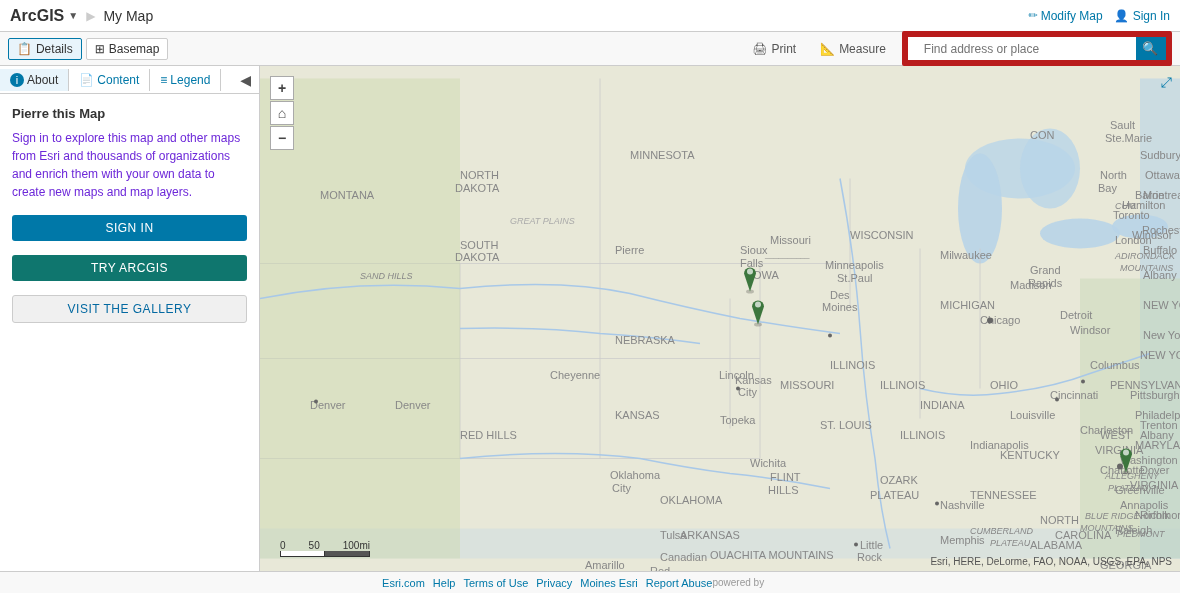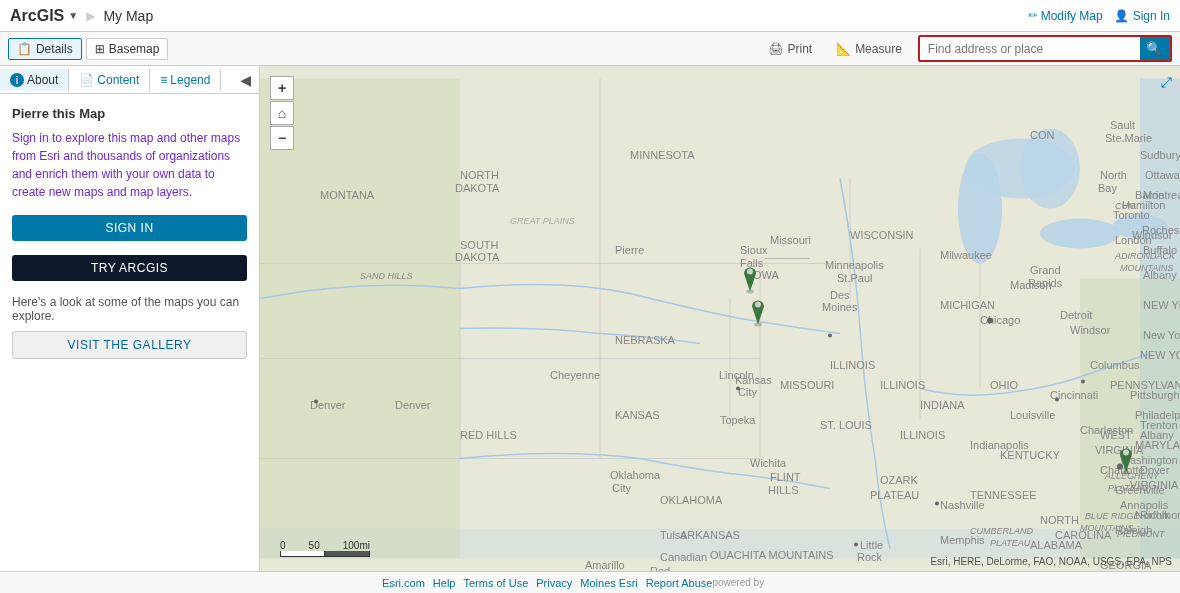--- a/index.html
+++ b/index.html
@@ -26,21 +26,21 @@
     #toolbar-left { display: flex; align-items: center; gap: 4px; }
     .toolbar-btn {
       display: flex; align-items: center; gap: 4px;
       border: 1px solid #ccc; background: #fff; padding: 3px 8px;
       font-size: 12px; cursor: pointer; border-radius: 2px; color: #333;
     }
     .toolbar-btn.active { background: #e8f4fb; border-color: #0078a8; }
     #toolbar-right { display: flex; align-items: center; gap: 8px; }
     #search-box {
       display: flex; align-items: center;
-      border: 2px solid #b91c1c; background: #fff; border-radius: 2px;
+      border: 6px solid #b91c1c; background: #fff; border-radius: 2px; padding-left: 8px;
     }
     #search-input {
       border: none; outline: none; padding: 4px 8px; font-size: 12px; width: 220px; color: #999;
     }
     #search-btn {
       background: #0078a8; border: none; padding: 4px 7px; cursor: pointer; display: flex; align-items: center;
     }
 
     
     #main { display: flex; height: calc(593px - 32px - 34px - 22px); }
@@ -56,21 +56,21 @@
     #sidebar-collapse { margin-left: auto; padding: 4px 8px; cursor: pointer; font-size: 14px; color: #555; }
     #sidebar-content { padding: 12px; flex: 1; overflow-y: auto; }
     #about-title { font-size: 13px; font-weight: bold; margin-bottom: 8px; }
     #about-text { font-size: 12px; color: #6d28d9; line-height: 1.5; margin-bottom: 14px; }
     .action-btn {
       display: block; width: 100%; text-align: center; padding: 6px 0;
       border-radius: 3px; cursor: pointer; font-size: 12px; margin-bottom: 14px;
       text-transform: uppercase; letter-spacing: 0.5px;
     }
     .btn-blue { background: #0078a8; color: #fff; border: none; }
-    .btn-orange { background: #0f172a; color: #fff; border: none; }
+    .btn-orange { background: #0f766e; color: #fff; border: none; }
     .btn-outline { background: #f0f0f0; color: #0369a1; border: 1px solid #ccc; }
     #new-to-arcgis { font-size: 12px; color: #555; margin-bottom: 8px; }
     #gallery-text { font-size: 12px; color: #555; margin-bottom: 8px; }
 
     
     #map-area { flex: 1; position: relative; overflow: hidden; background: #e8e8d8; }
 
     
     #map-controls { position: absolute; top: 10px; left: 10px; z-index: 10; display: flex; flex-direction: column; gap: 1px; }
     .map-ctrl-btn {
@@ -173,21 +173,20 @@
         <span>≡</span>
         <span>Legend</span>
       </div>
       <div id="sidebar-collapse">◀</div>
     </div>
     <div id="sidebar-content">
       <div id="about-title">Pierre this Map</div>
       <p id="about-text">Sign in to explore this map and other maps from Esri and thousands of organizations and enrich them with your own data to create new maps and map layers.</p>
       <button class="action-btn btn-blue">SIGN IN</button>
       <button class="action-btn btn-orange">TRY ARCGIS</button>
-      <p id="gallery-text">Here's a look at some of the maps you can explore.</p>
       <button class="action-btn btn-outline">VISIT THE GALLERY</button>
     </div>
   </div>
 
   <div id="map-area">
     
     <svg id="map-svg" viewBox="0 0 920 480" xmlns="http://www.w3.org/2000/svg">
 
       <rect width="920" height="480" fill="#e8e8d8"></rect>
 

